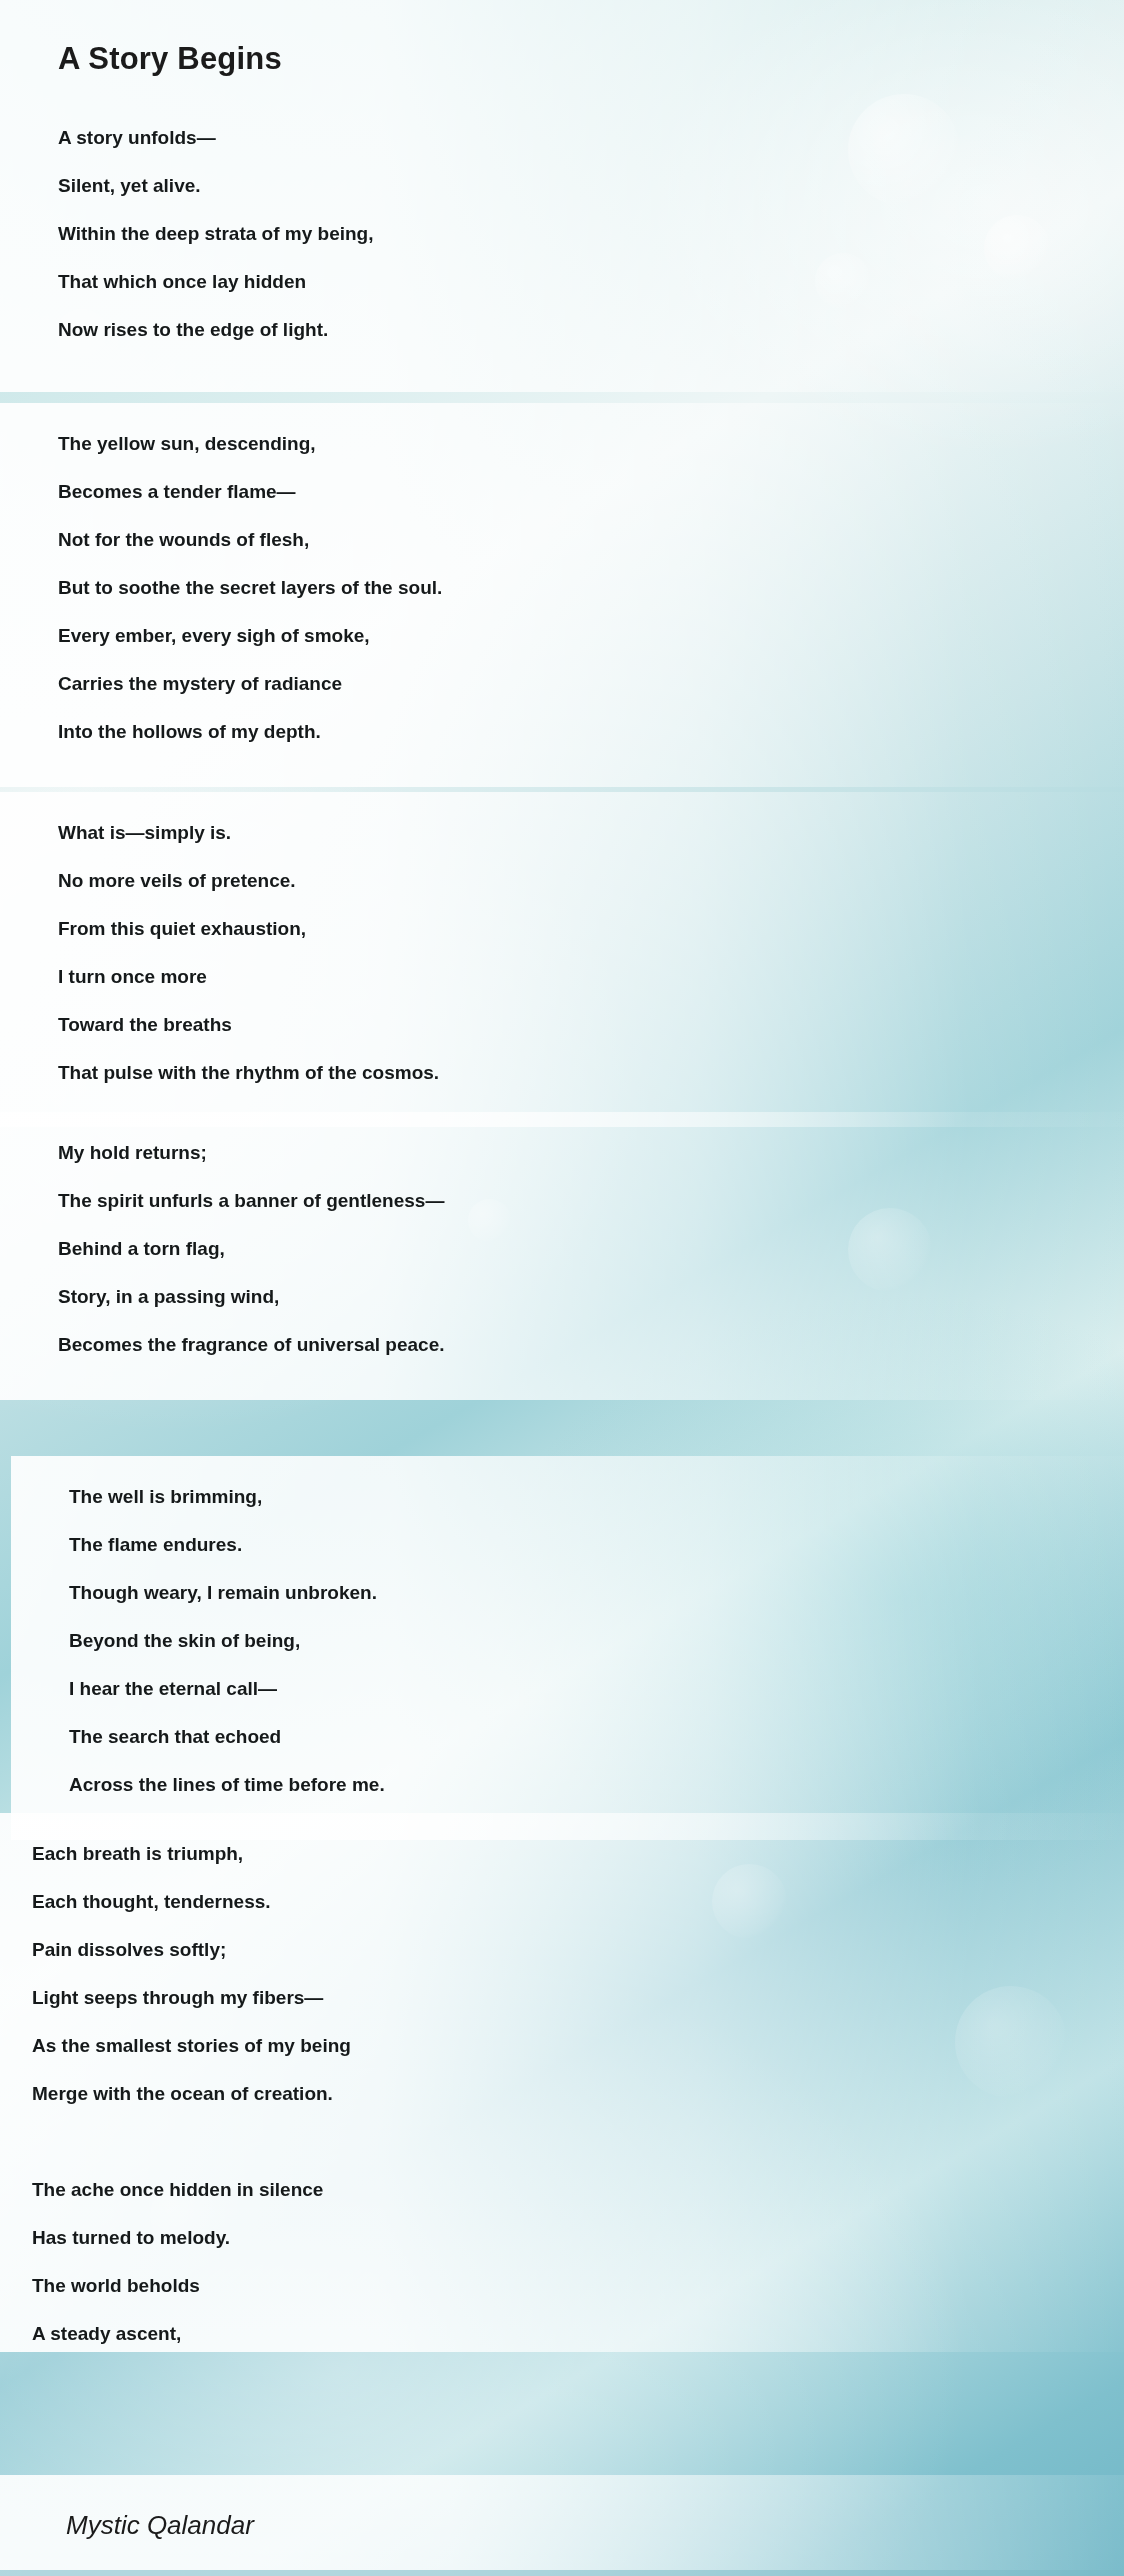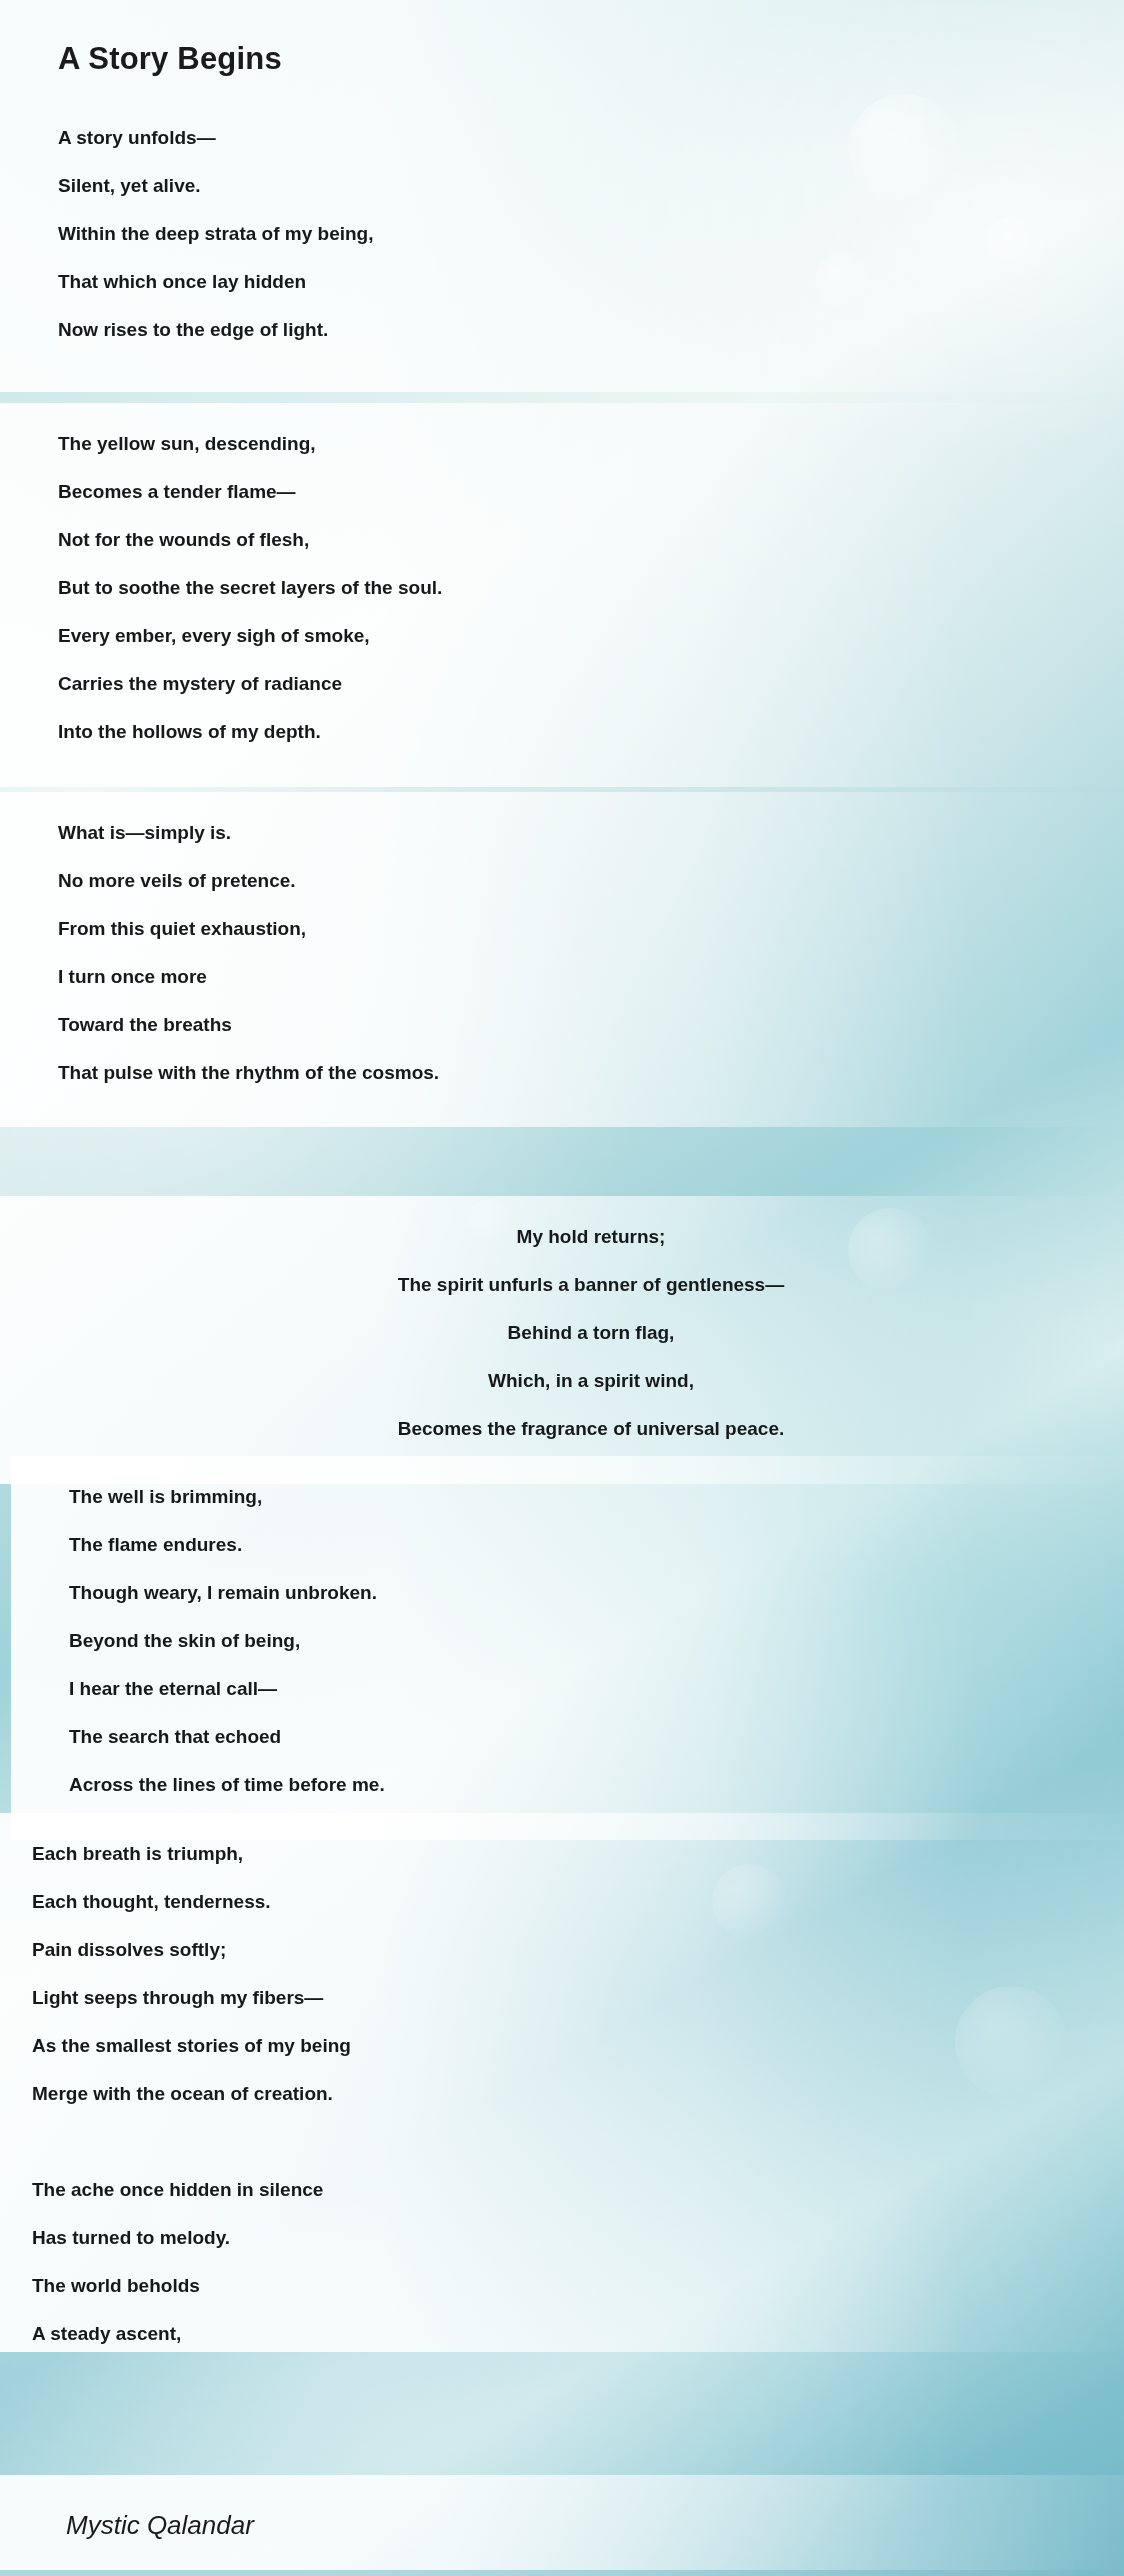--- a/index.html
+++ b/index.html
@@ -137,25 +137,25 @@
 
   <div class="stanza" style="top:792px; height:335px;">
     <div class="line">What is—simply is.</div>
     <div class="line">No more veils of pretence.</div>
     <div class="line">From this quiet exhaustion,</div>
     <div class="line">I turn once more</div>
     <div class="line">Toward the breaths</div>
     <div class="line">That pulse with the rhythm of the cosmos.</div>
   </div>
 
-  <div class="stanza" style="top:1196px; height:288px;text-align:center;">
+  <div class="stanza" style="top:1112px; height:288px;">
     <div class="line">My hold returns;</div>
     <div class="line">The spirit unfurls a banner of gentleness—</div>
     <div class="line">Behind a torn flag,</div>
-    <div class="line">Which, in a spirit wind,</div>
+    <div class="line">Story, in a passing wind,</div>
     <div class="line">Becomes the fragrance of universal peace.</div>
   </div>
 
   <div class="stanza" style="top:1456px; height:384px;margin-left:11px;">
     <div class="line">The well is brimming,</div>
     <div class="line">The flame endures.</div>
     <div class="line">Though weary, I remain unbroken.</div>
     <div class="line">Beyond the skin of being,</div>
     <div class="line">I hear the eternal call—</div>
     <div class="line">The search that echoed</div>

